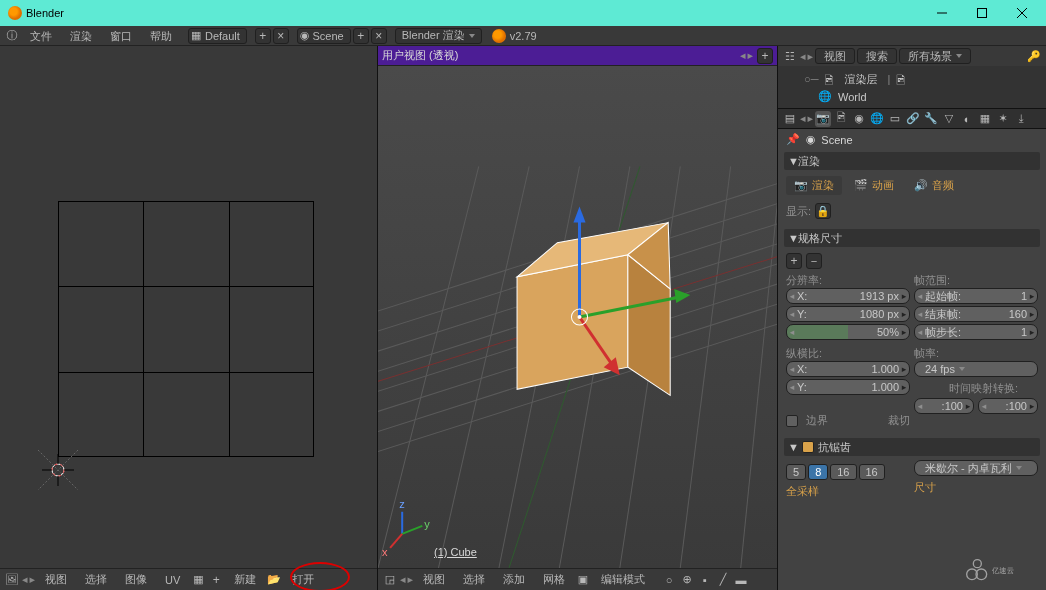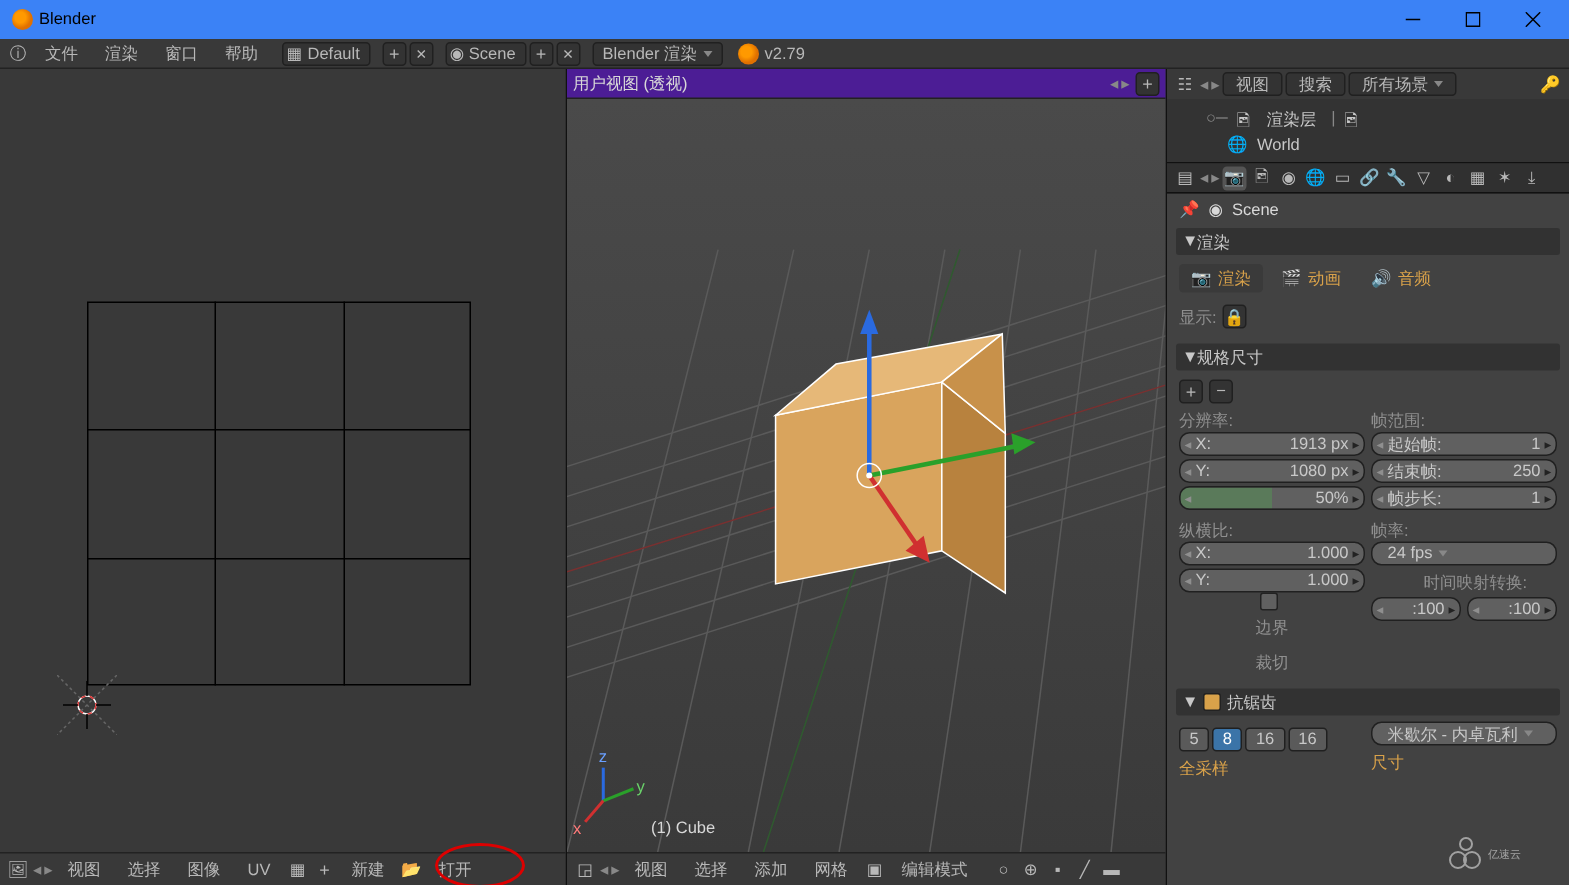--- a/index.html
+++ b/index.html
@@ -1,17 +1,17 @@
 <!DOCTYPE html>
 <html><head>
 <meta charset="utf-8">
 <style>
 * { margin:0; padding:0; box-sizing:border-box; font-family:"Microsoft YaHei",Arial,sans-serif; font-size:11px; user-select:none; }
 body { width:1046px; height:590px; background:#393939; overflow:hidden; color:#b8b8b8; position:relative; }
-.titlebar { height:26px; background:#3b82f6; color:#000; display:flex; align-items:center; padding:0 4px 0 8px; }
+.titlebar { height:26px; background:#5eead4; color:#000; display:flex; align-items:center; padding:0 4px 0 8px; }
 .titlebar .spacer{flex:1;}
 .winbtn{width:40px;height:26px;display:flex;align-items:center;justify-content:center;color:#000;}
 .winbtn svg{width:10px;height:10px;stroke:#000;fill:none;stroke-width:1;}
 .info-header{height:20px;background:#393939;border-bottom:1px solid #222;display:flex;align-items:center;}
 .info-header .menu-left{display:flex;align-items:center;gap:2px;padding-left:4px;}
 .info-header .menu-item{padding:0 8px;color:#b8b8b8;line-height:20px;}
 .info-header .layout-sel{display:flex;align-items:center;margin-left:6px;background:#333;border:1px solid #202020;border-radius:3px;padding:0 6px 0 2px;height:16px;}
 .layout-sel .ic{width:14px;height:14px;display:inline-block;}
 .midbar{display:flex;align-items:center;gap:2px;margin-left:8px;}
 .pillbtn{width:16px;height:16px;border-radius:3px;background:#333;border:1px solid #202020;display:flex;align-items:center;justify-content:center;}
@@ -32,21 +32,21 @@
 .uv-footer,.view3d-footer{height:22px;background:#393939;border-top:1px solid #222;display:flex;align-items:center;gap:2px;padding:0 4px;}
 .ftr-item{padding:0 8px;color:#b8b8b8;}
 .ftr-ic{width:16px;height:16px;display:flex;align-items:center;justify-content:center;}
 .red-circle{position:absolute;left:290px;bottom:-2px;width:60px;height:30px;border:2px solid #d00;border-radius:50%/50%;pointer-events:none;}
 .view3d{flex:1;border-right:1px solid #111;display:flex;flex-direction:column;min-width:0;}
 .view3d-header{height:20px;background:#4c1d95;border-bottom:1px solid #222;display:flex;align-items:center;padding:0 4px;gap:4px;color:#d8d8d8;}
 .chevs{display:flex;align-items:center;gap:2px;}
 .chevs span{cursor:pointer;color:#888;}
 .view3d-canvas{flex:1;position:relative;background:linear-gradient(#4a4a4a 0%,#3a3a3a 100%);overflow:hidden;}
 svg.world{position:absolute;inset:0;width:100%;height:100%;}
-.overlay-name{position:absolute;left:56px;bottom:10px;color:#d8d8d8;}
+.overlay-name{position:absolute;left:56px;bottom:10px;color:#d8d8d8;text-decoration:underline;}
 .right-col{width:268px;display:flex;flex-direction:column;background:#424242;}
 .outliner{border-bottom:1px solid #111;}
 .outliner-header{height:20px;background:#393939;display:flex;align-items:center;gap:2px;padding:0 4px;}
 .ohead-btn{padding:0 8px;background:#333;border:1px solid #202020;border-radius:3px;height:16px;display:flex;align-items:center;}
 .outliner-body{background:#333;padding:4px 0 2px 26px;}
 .orow{display:flex;align-items:center;gap:6px;height:18px;color:#c8c8c8;}
 .orow .oic{width:14px;height:14px;display:inline-block;}
 .props{flex:1;overflow:hidden;display:flex;flex-direction:column;}
 .props-tabs{height:20px;background:#303030;border-bottom:1px solid #111;display:flex;align-items:center;gap:2px;padding:0 4px;}
 .tabic{width:16px;height:16px;border-radius:3px;display:flex;align-items:center;justify-content:center;}
@@ -378,21 +378,21 @@
                 <div class="lbl">帧范围:</div>
                 <div class="numfield">
                     <span class="arrow l">◂</span>
                     <span>起始帧:</span>
                     <span>1</span>
                     <span class="arrow r">▸</span>
                   </div>
                 <div class="numfield" style="margin-top:2px;">
                     <span class="arrow l">◂</span>
                     <span>结束帧:</span>
-                    <span>250</span>
+                    <span>160</span>
                     <span class="arrow r">▸</span>
                   </div>
                 <div class="numfield" style="margin-top:2px;">
                     <span class="arrow l">◂</span>
                     <span>帧步长:</span>
                     <span>1</span>
                     <span class="arrow r">▸</span>
                   </div>
               </div>
             </div>
@@ -404,21 +404,21 @@
                     <span>X:</span>
                     <span>1.000</span>
                     <span class="arrow r">▸</span>
                   </div>
                 <div class="numfield" style="margin-top:2px;">
                     <span class="arrow l">◂</span>
                     <span>Y:</span>
                     <span>1.000</span>
                     <span class="arrow r">▸</span>
                   </div>
-                <div class="row" style="margin-top:0;flex-direction:column;">
+                <div class="row" style="margin-top:18px;">
                   <span class="checkbox"></span>
                     <span class="lbl">边界</span>
                   <span style="flex:1"></span>
                   <span class="lbl">裁切</span>
                 </div>
               </div>
               <div class="col2">
                 <div class="lbl">帧率:</div>
                 <div class="field select-carets" style="justify-content:flex-start;padding:0 10px;">
                     <span>24 fps</span>

